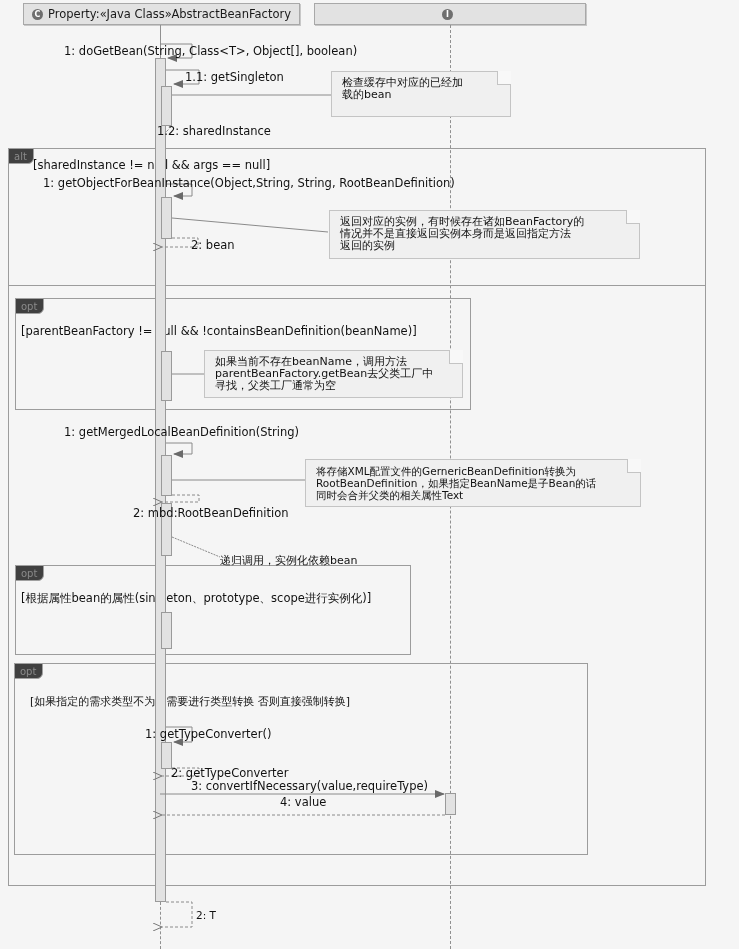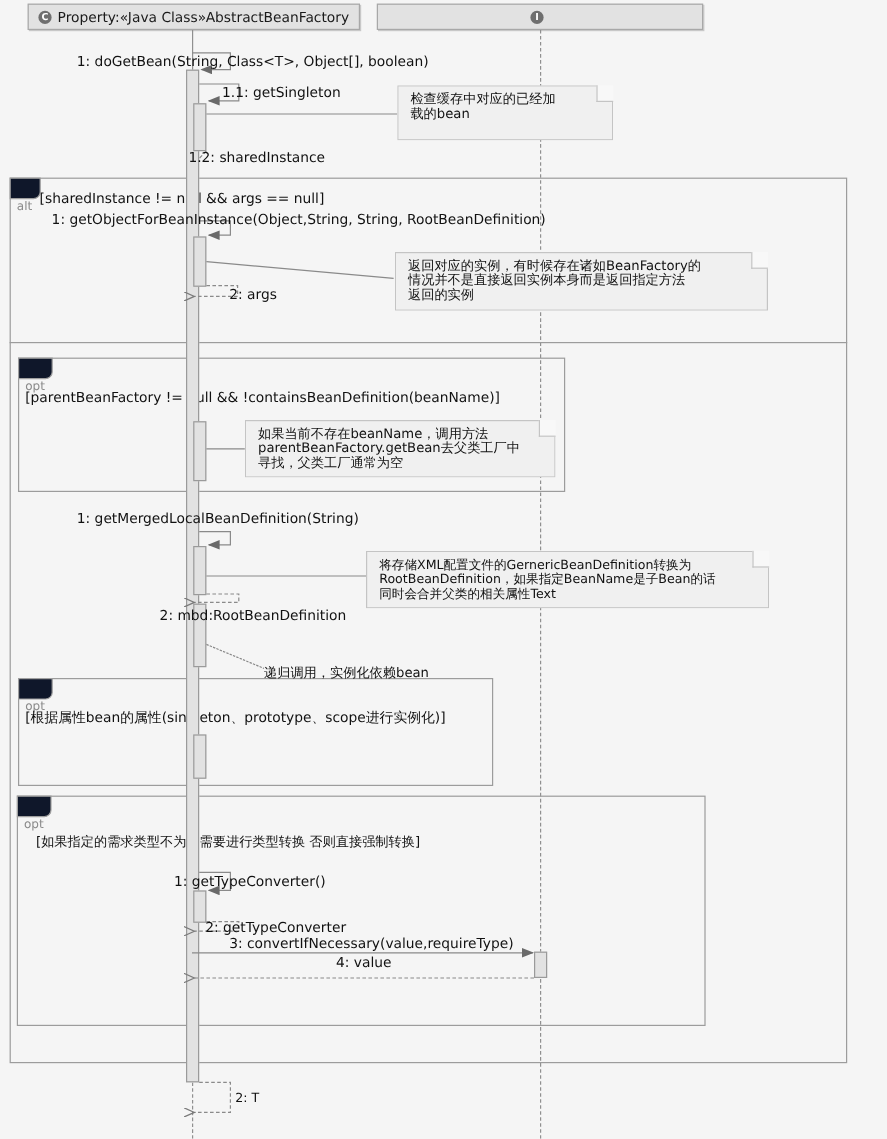--- a/index.html
+++ b/index.html
@@ -23,23 +23,23 @@
     .lifeline-line { position: absolute; width: 0; border-left: 1px solid #909090; }
     .lifeline-dash { position: absolute; width: 0; border-left: 1px dashed #909090; }
     .activation {
       position: absolute; background: #e2e2e2; border: 1px solid #9a9a9a; box-sizing: border-box;
     }
     .msg { position: absolute; font-size: 11.5px; white-space: nowrap; color: #111; }
     .frame {
       position: absolute; border: 1px solid #9c9c9c; box-sizing: border-box;
     }
     .frame-tag {
-      position: absolute; left: -1px; top: -1px; height: 16px; padding: 16px 6px 0 5px;
+      position: absolute; left: -1px; top: -1px; height: 16px; padding: 0 6px 0 5px;
       border: 1px solid #a0a0a0; border-bottom-right-radius: 6px;
-      background: #0f172a; font-size: 10px; color: #8a8a8a; line-height: 15px;
+      background: #404040; font-size: 10px; color: #8a8a8a; line-height: 15px;
       box-sizing: border-box;
     }
     .guard { position: absolute; font-size: 11.5px; white-space: nowrap; color: #111; }
     .note {
       position: absolute; background: #f0f0f0; border: 1px solid #c4c4c4;
       box-sizing: border-box; font-size: 11px; line-height: 12px; color: #111;
       padding: 5px 8px 0 10px;
       clip-path: polygon(0 0, calc(100% - 14px) 0, 100% 14px, 100% 100%, 0 100%);
     }
     .note-fold {
@@ -134,21 +134,21 @@
     <path d="M172,374 H204"></path>
     <path d="M172,480 H305"></path>
     <path d="M172,537 L220,557" stroke-dasharray="2,1"></path>
   </g>
 </svg>
 
 <div class="msg" style="left:64px; top:44px;">1: doGetBean(String, Class&lt;T&gt;, Object[], boolean)</div>
 <div class="msg" style="left:165px; top:70px;padding-left:20px;">1.1: getSingleton</div>
 <div class="msg" style="left:157px; top:124px;">1.2: sharedInstance</div>
 <div class="msg" style="left:43px; top:176px;">1: getObjectForBeanInstance(Object,String, String, RootBeanDefinition)</div>
-<div class="msg" style="left:191px; top:238px;">2: args</div>
+<div class="msg" style="left:191px; top:238px;">2: bean</div>
 <div class="msg" style="left:64px; top:425px;">1: getMergedLocalBeanDefinition(String)</div>
 <div class="msg" style="left:133px; top:506px;">2: mbd:RootBeanDefinition</div>
 <div class="msg" style="left:220px; top:553px; font-size:11px;">递归调用，实例化依赖bean</div>
 <div class="msg" style="left:145px; top:727px;">1: getTypeConverter()</div>
 <div class="msg" style="left:171px; top:766px;">2: getTypeConverter</div>
 <div class="msg" style="left:191px; top:779px;">3: convertIfNecessary(value,requireType)</div>
 <div class="msg" style="left:280px; top:795px;">4: value</div>
 <div class="msg" style="left:196px; top:909px; font-size:10.5px;">2: T</div>
 
 <div class="note" style="left:331px; top:71px; width:180px; height:46px;">

